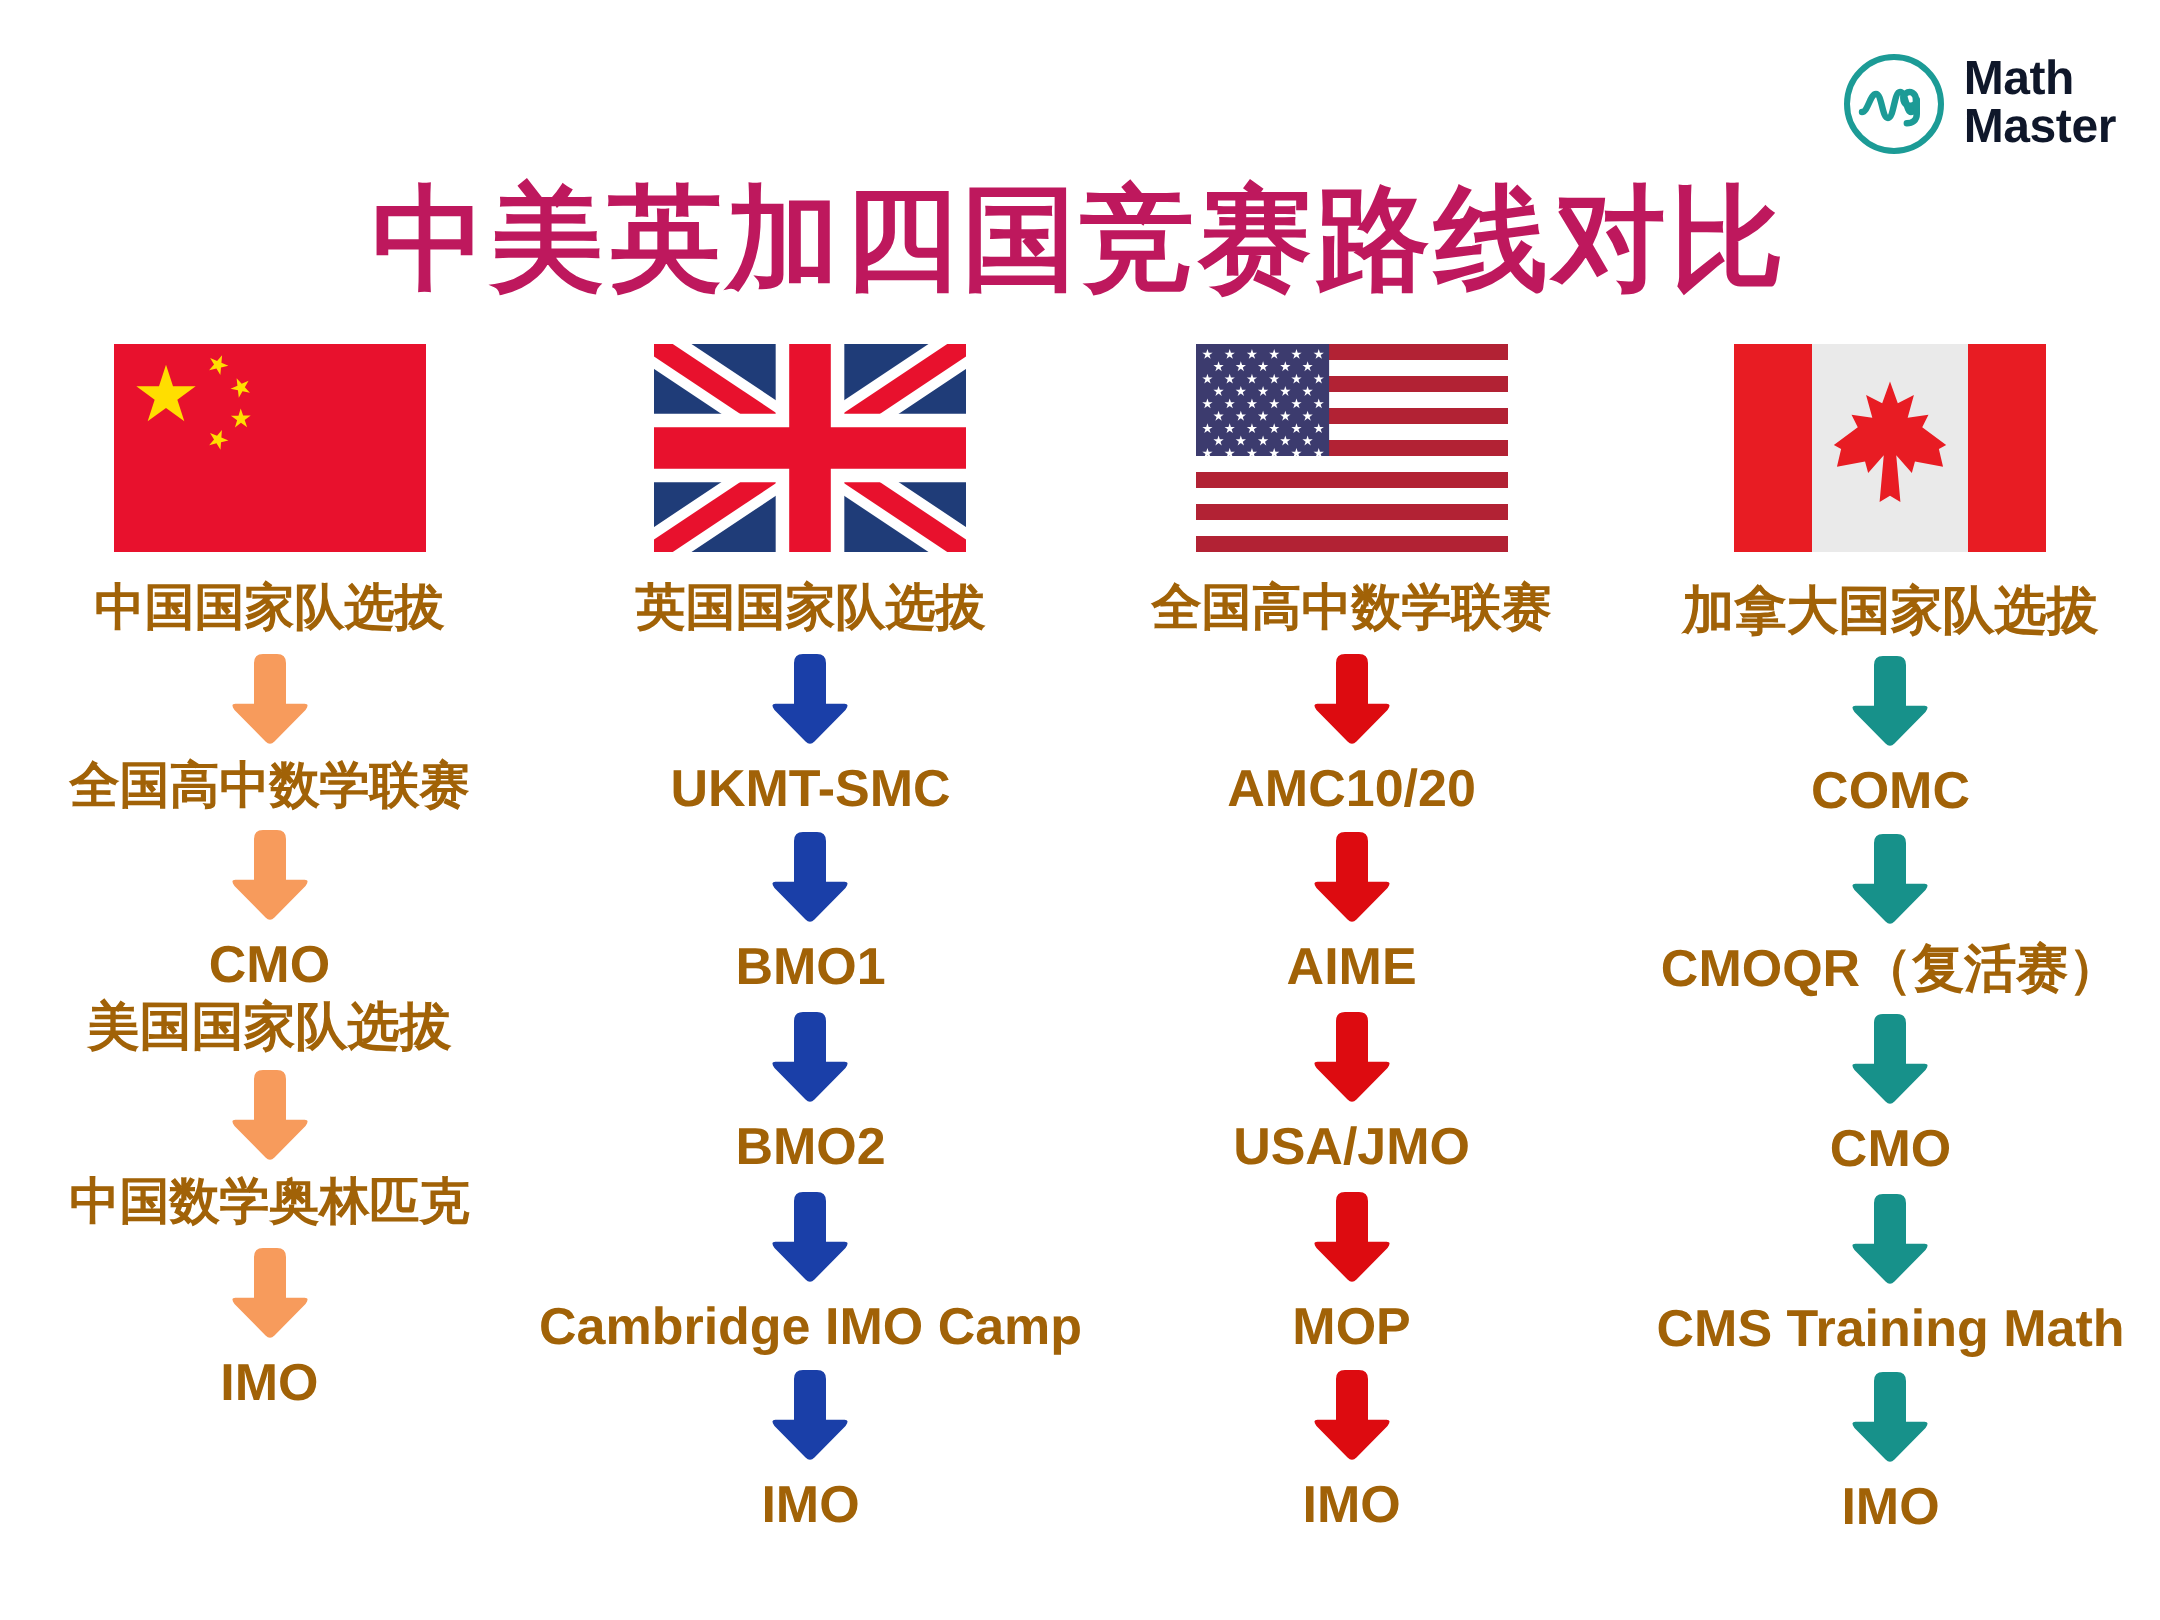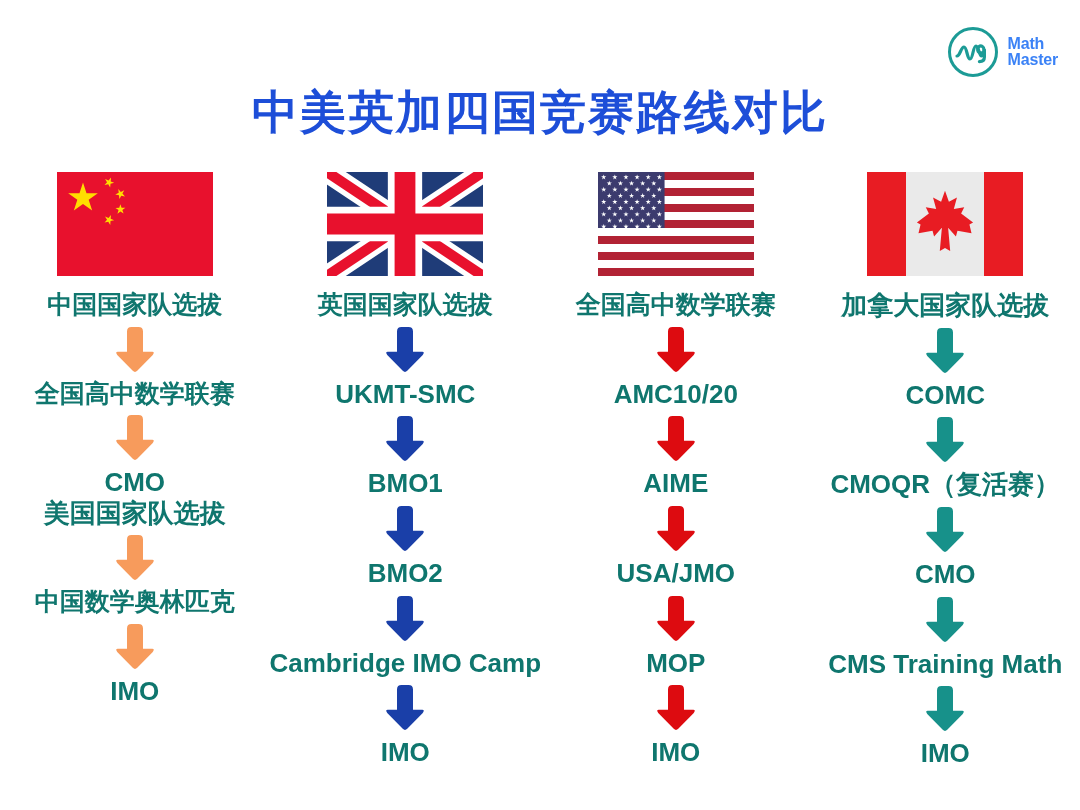--- a/index.html
+++ b/index.html
@@ -29,37 +29,37 @@
     align-items: center;
     gap: 9px;
   }
   #brand-mark {
     width: 52px;
     height: 52px;
     flex: 0 0 52px;
   }
   #brand-text {
     line-height: 1.02;
-    color: #3b82f6;
+    color: #0f172a;
     font-weight: 700;
-    font-size: 16px;
+    font-size: 24px;
     letter-spacing: -0.2px;
   }
   #brand-text .l1, #brand-text .l2 { display: block; }
 
   
   #title {
     position: absolute;
     top: 82px;
     left: 0;
     width: 1080px;
     text-align: center;
-    font-size: 46px;
+    font-size: 57px;
     font-weight: 700;
-    color: #1d4ed8;
+    color: #be185d;
     letter-spacing: 2px;
     white-space: nowrap;
   }
 
   
   #columns {
     position: absolute;
     top: 172px;
     left: 0;
     width: 1080px;
@@ -80,21 +80,21 @@
     position: relative;
     overflow: hidden;
     flex: 0 0 auto;
     margin-bottom: 14px;
   }
   .flag svg { display: block; width: 100%; height: 100%; }
 
   
   .node {
     font-weight: 700;
-    color: #0f766e;
+    color: #a16207;
     text-align: center;
     line-height: 1.18;
     white-space: nowrap;
   }
   .node .sub { display: block; }
 
   
   .arrow { display: block; flex: 0 0 auto; }
   .arrow svg { display: block; }
 

